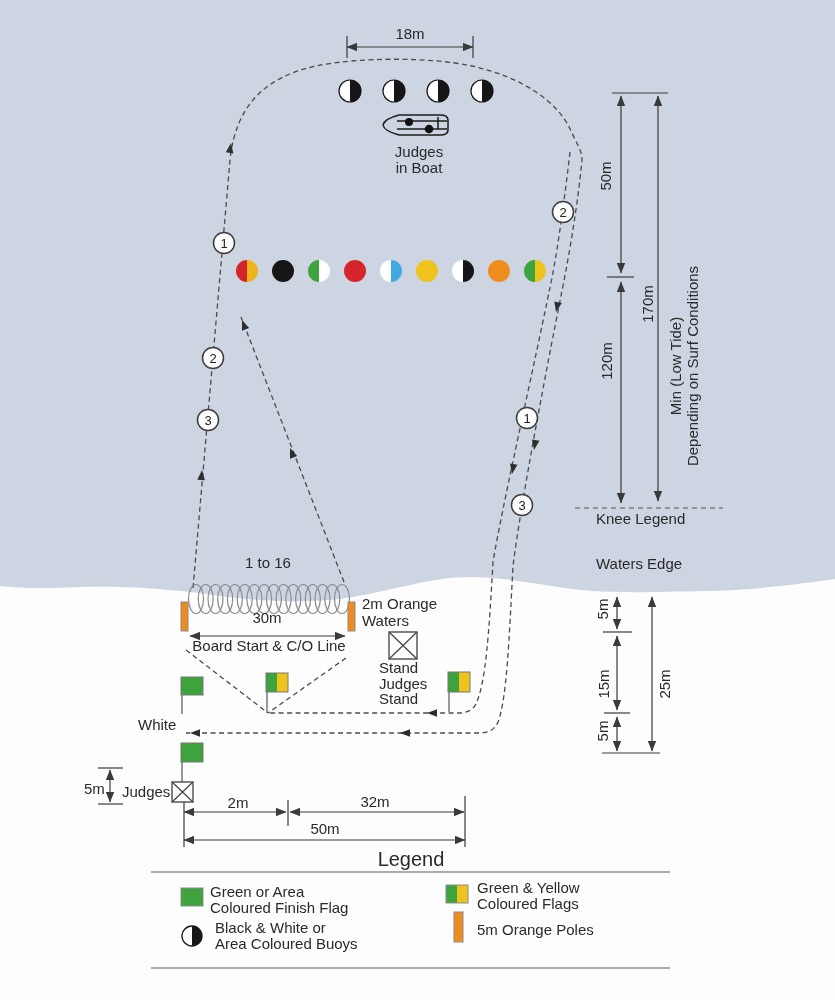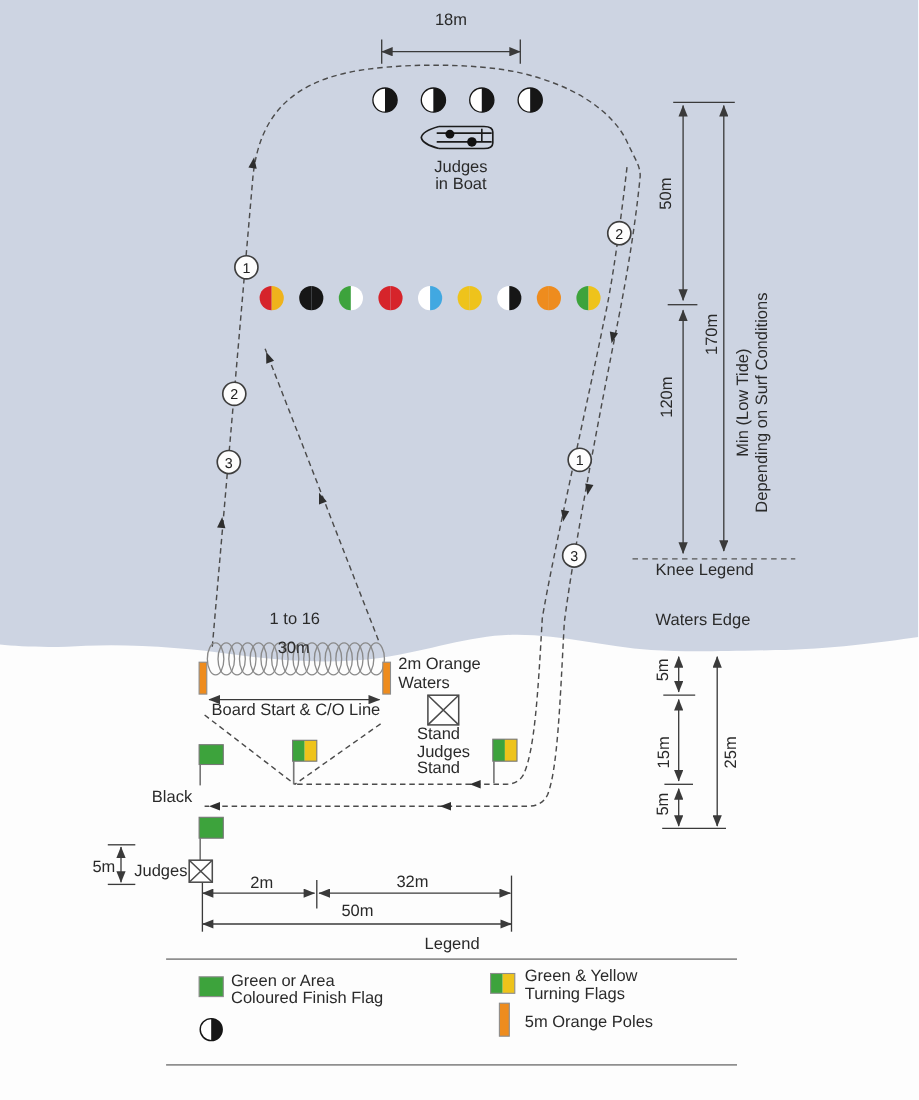--- a/index.html
+++ b/index.html
@@ -214,45 +214,45 @@
     </g>
     <g>
       <rect x="446" y="885" width="11" height="18" fill="#3da33c"></rect>
       <rect x="457" y="885" width="11" height="18" fill="#eec31b"></rect>
       <rect x="446" y="885" width="22" height="18" fill="none" stroke="#8c8c8c" stroke-width="1"></rect>
     </g>
     <rect x="454" y="912" width="9" height="30" stroke="#8c8c8c" stroke-width="1" fill="#ee8c1e"></rect>
   </g>
 </svg>
 
-<span class="lbl ctr" style="left:410px;top:11px">18m</span>
+<span class="lbl ctr" style="left:410px;top:26px">18m</span>
 
 <div class="lbl ctr tc" style="left:419px;top:144px">
   <span class="blk">Judges</span>
   <span class="blk">in Boat</span>
 </div>
 
 <span class="lbl ctr" style="left:268px;top:555px">1 to 16</span>
 
 <div class="lbl" style="left:362px;top:596px;line-height:16.5px">
   <span class="blk">2m Orange</span>
   <span class="blk">Waters</span>
 </div>
 
-<span class="lbl ctr" style="left:267px;top:582px">30m</span>
+<span class="lbl ctr" style="left:267px;top:610px">30m</span>
 
 <span class="lbl ctr" style="left:269px;top:638px">Board Start &amp; C/O Line</span>
 
 <div class="lbl" style="left:379px;top:660px;line-height:15.5px">
   <span class="blk">Stand</span>
   <span class="blk">Judges</span>
   <span class="blk">Stand</span>
 </div>
 
-<span class="lbl" style="left:138px;top:717px">Black</span>
+<span class="lbl" style="left:138px;top:717px">White</span>
 
 <span class="lbl" style="left:122px;top:784px">Judges</span>
 
 <span class="lbl" style="left:84px;top:781px">5m</span>
 
 <span class="lbl ctr" style="left:238px;top:795px">2m</span>
 
 <span class="lbl ctr" style="left:375px;top:794px">32m</span>
 
 <span class="lbl ctr" style="left:325px;top:821px">50m</span>
@@ -267,27 +267,31 @@
 </div>
 
 <span class="lbl" style="left:596px;top:511px">Knee Legend</span>
 <span class="lbl" style="left:596px;top:556px">Waters Edge</span>
 
 <span class="lbl rot" style="left:603px;top:609px">5m</span>
 <span class="lbl rot" style="left:604px;top:684px">15m</span>
 <span class="lbl rot" style="left:603px;top:731px">5m</span>
 <span class="lbl rot" style="left:665px;top:684px">25m</span>
 
-<span class="lbl ctr" style="left:411px;top:851px;font-size:15px">Legend</span>
+<span class="lbl ctr" style="left:411px;top:851px;font-size:20px">Legend</span>
 
 <div class="lbl" style="left:210px;top:884px">
   <span class="blk">Green or Area</span>
   <span class="blk">Coloured Finish Flag</span>
 </div>
+<div class="lbl" style="left:215px;top:920px">
+  <span class="blk">Black &amp; White or</span>
+  <span class="blk">Area Coloured Buoys</span>
+</div>
 <div class="lbl" style="left:477px;top:880px">
   <span class="blk">Green &amp; Yellow</span>
-  <span class="blk">Turning Flags</span>
+  <span class="blk">Coloured Flags</span>
 </div>
 <div class="lbl" style="left:477px;top:922px">
   <span class="blk">5m Orange Poles</span>
 </div>
 
 </div>
 
 </body></html>

